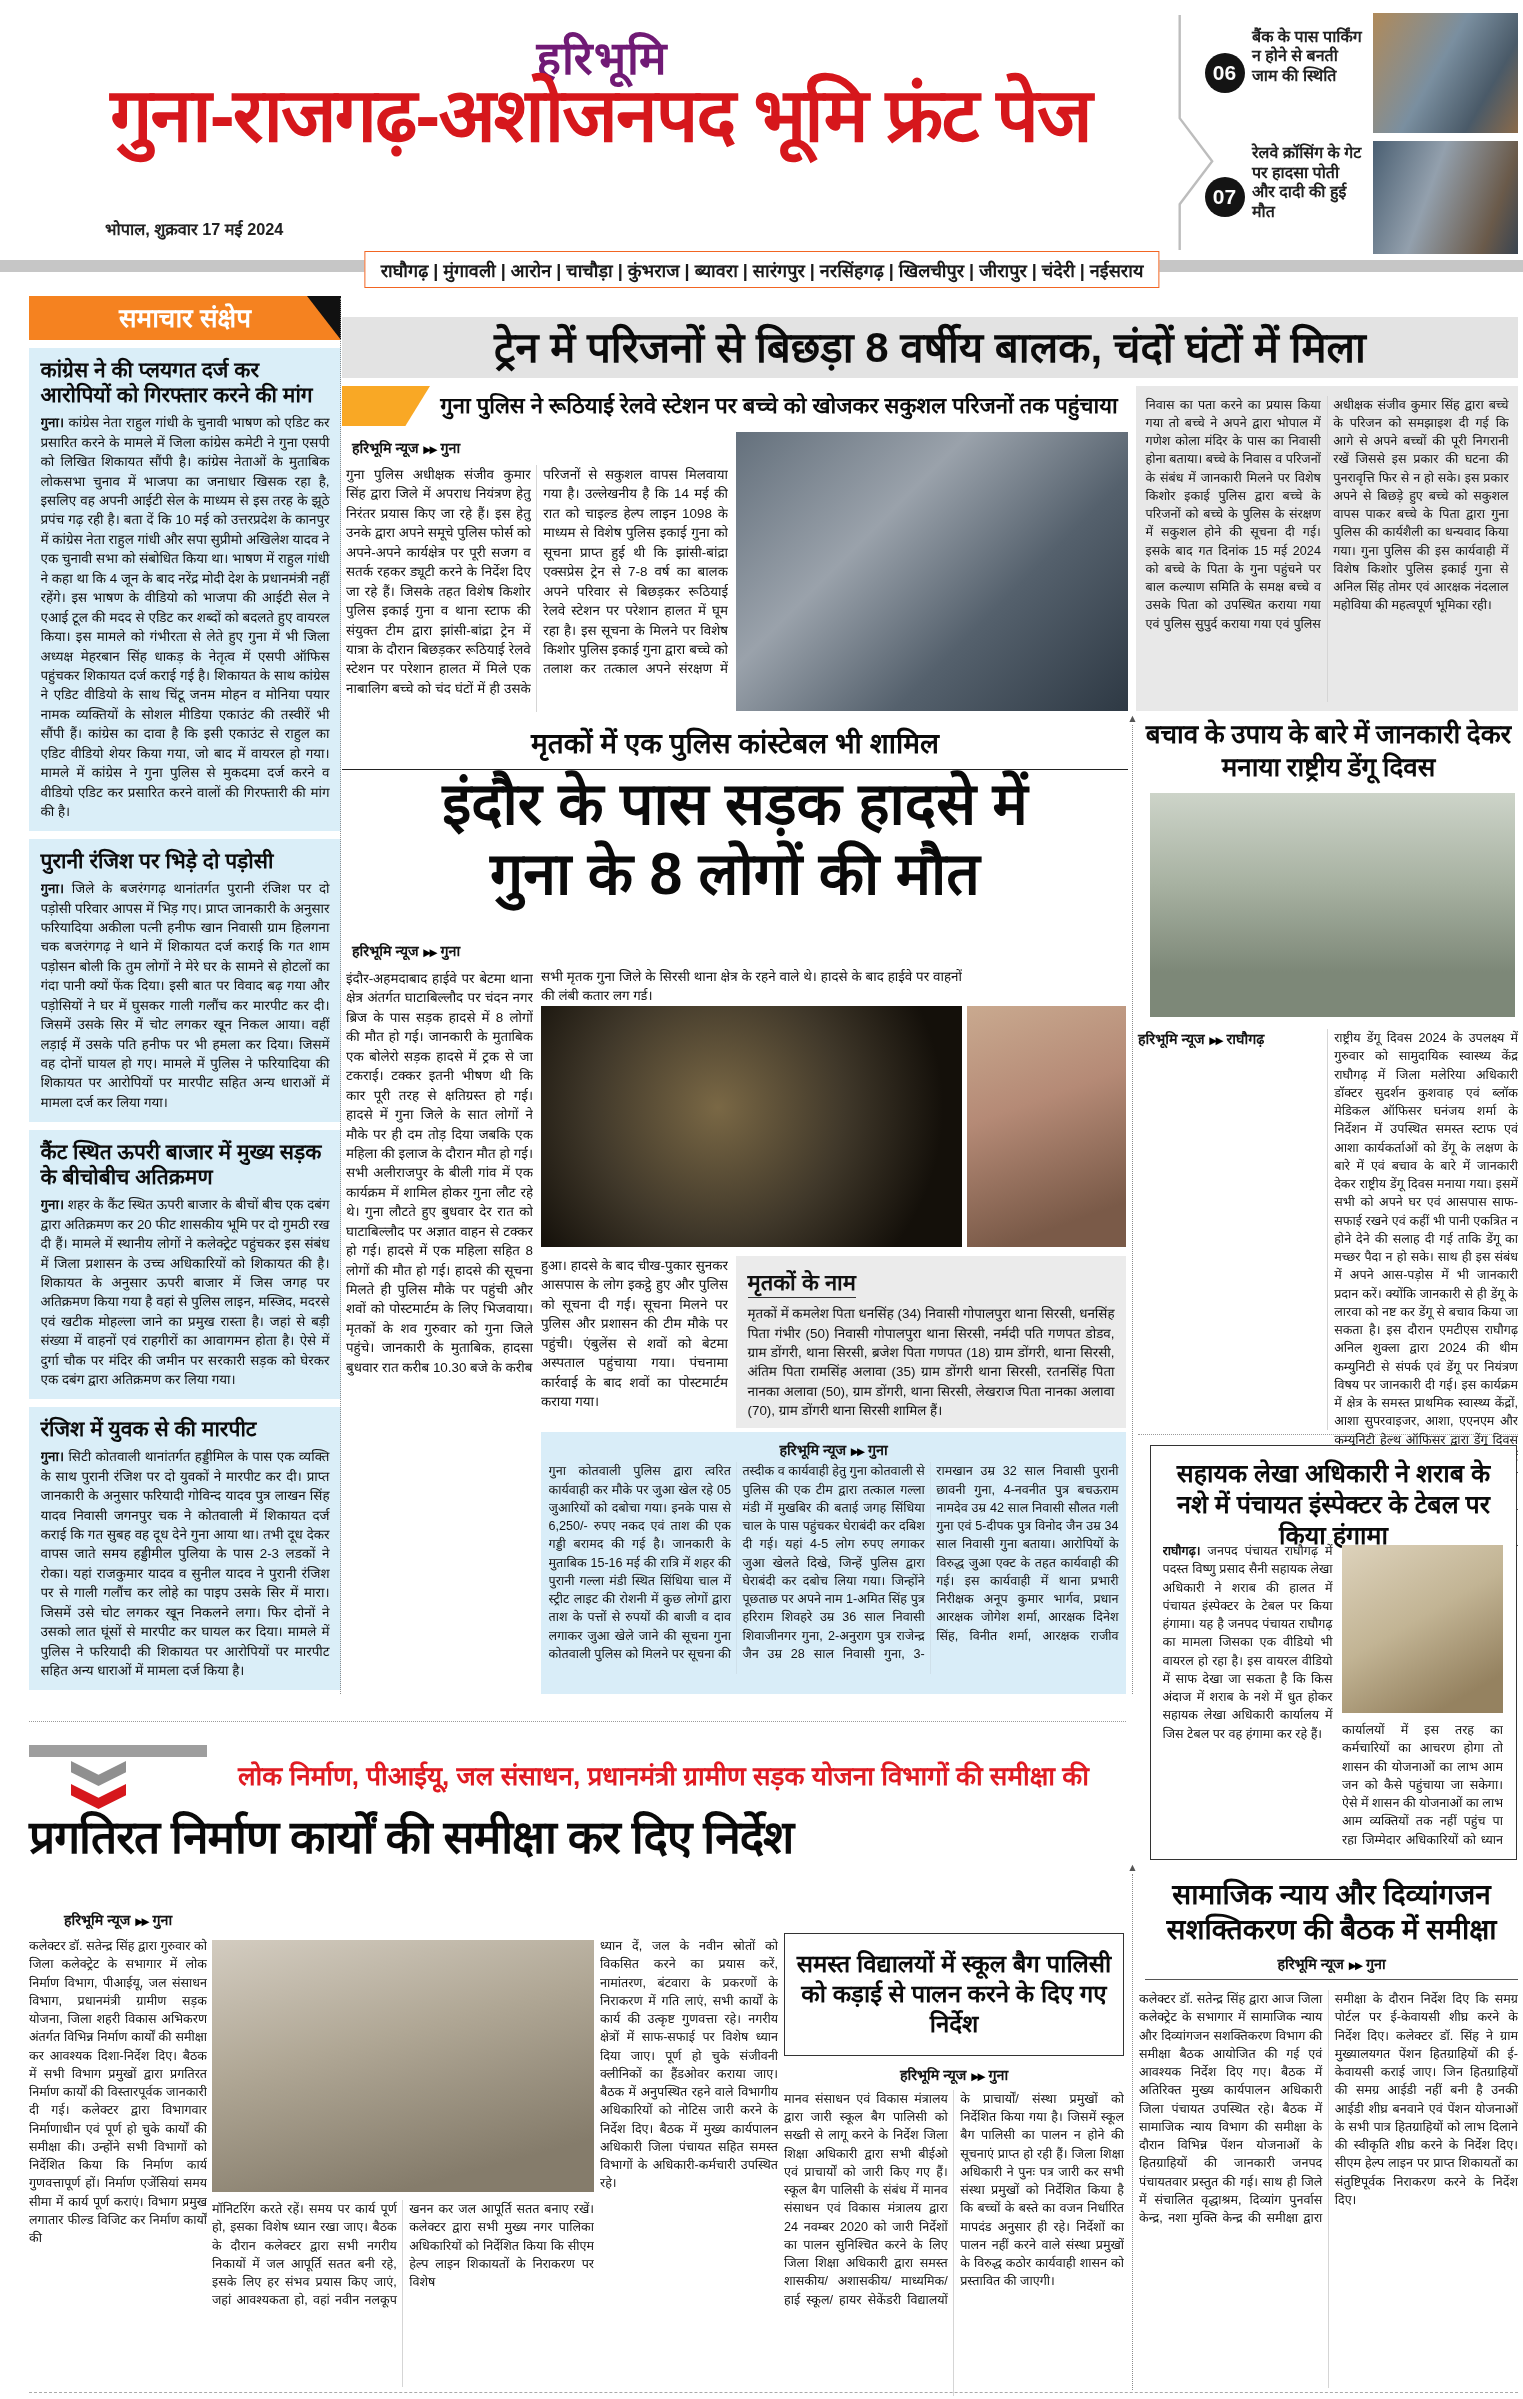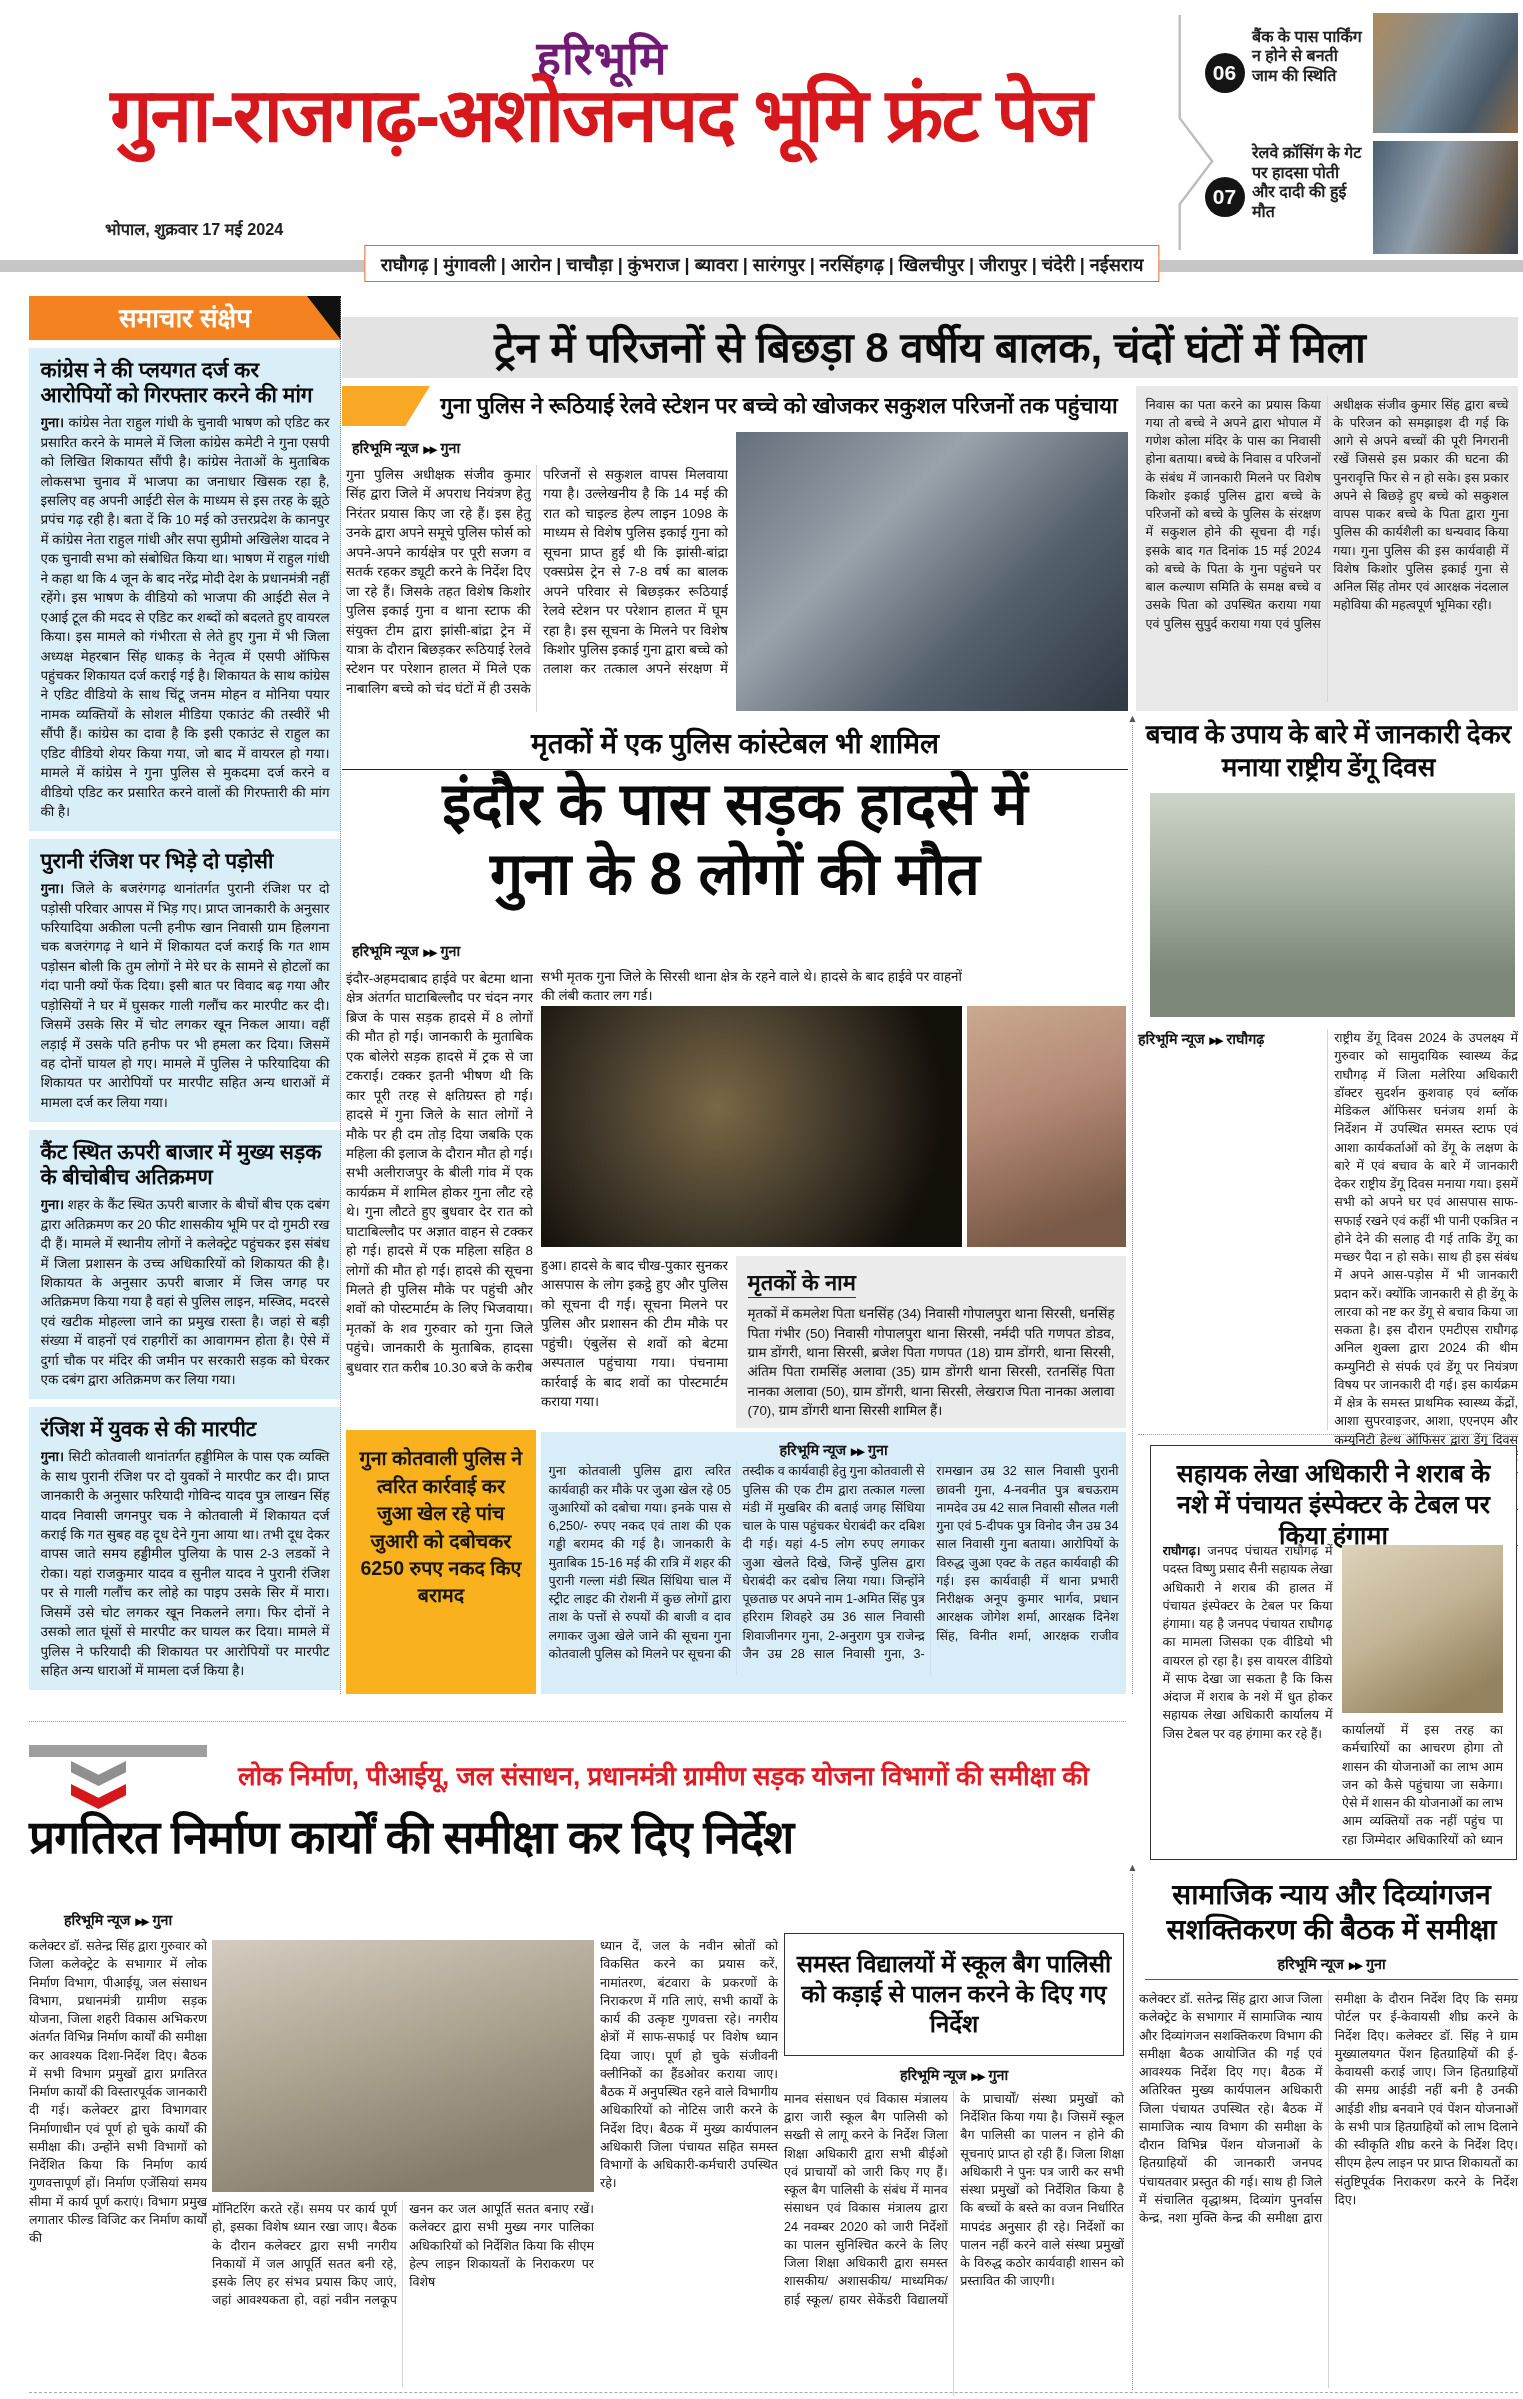--- a/index.html
+++ b/index.html
@@ -77,21 +77,21 @@
       <div class="abs photo" style="left:180px;top:0;width:145px;height:120px;background-image:linear-gradient(120deg,#b08a5a,#7a8fa0 45%,#4a5a68 75%,#8a6a4a);"></div>
     </div>
     <div class="abs" style="left:19px;top:128px;width:325px;height:113px;">
       <div class="abs promo-num" style="left:11.5px;top:36px;">07</div>
       <div class="abs promo-text" style="left:59px;top:1.9px;width:113px;">रेलवे क्रॉसिंग के गेट पर हादसा पोती और दादी की हुई मौत</div>
       <div class="abs photo" style="left:180px;top:0;width:145px;height:113px;background-image:linear-gradient(110deg,#4a5f72,#93a0ad 40%,#6a5a4a 80%,#3a4450);"></div>
     </div>
   </div>
 
   <div class="abs navbar" style="left:0;top:260px;width:1524px;"></div>
-  <div class="abs navbox" style="left:50%;top:245px;transform:translateX(-50%);">राघौगढ़ | मुंगावली | आरोन | चाचौड़ा | कुंभराज | ब्यावरा | सारंगपुर | नरसिंहगढ़ | खिलचीपुर | जीरापुर | चंदेरी | नईसराय</div>
+  <div class="abs navbox" style="left:50%;top:251px;transform:translateX(-50%);">राघौगढ़ | मुंगावली | आरोन | चाचौड़ा | कुंभराज | ब्यावरा | सारंगपुर | नरसिंहगढ़ | खिलचीपुर | जीरापुर | चंदेरी | नईसराय</div>
 
   <div class="abs" style="left:29px;top:296px;width:312px;height:1398px;overflow:hidden;">
     <div class="briefs-head">
       <span>समाचार संक्षेप</span>
       <span class="tri"></span>
     </div>
     <div class="brief">
       <h3>कांग्रेस ने की प्लयगत दर्ज कर आरोपियों को गिरफ्तार करने की मांग</h3>
       <p class="txt"><b class="lead-word">गुना।</b> <span>कांग्रेस नेता राहुल गांधी के चुनावी भाषण को एडिट कर प्रसारित करने के मामले में जिला कांग्रेस कमेटी ने गुना एसपी को लिखित शिकायत सौंपी है। कांग्रेस नेताओं के मुताबिक लोकसभा चुनाव में भाजपा का जनाधार खिसक रहा है, इसलिए वह अपनी आईटी सेल के माध्यम से इस तरह के झूठे प्रपंच गढ़ रही है। बता दें कि 10 मई को उत्तरप्रदेश के कानपुर में कांग्रेस नेता राहुल गांधी और सपा सुप्रीमो अखिलेश यादव ने एक चुनावी सभा को संबोधित किया था। भाषण में राहुल गांधी ने कहा था कि 4 जून के बाद नरेंद्र मोदी देश के प्रधानमंत्री नहीं रहेंगे। इस भाषण के वीडियो को भाजपा की आईटी सेल ने एआई टूल की मदद से एडिट कर शब्दों को बदलते हुए वायरल किया। इस मामले को गंभीरता से लेते हुए गुना में भी जिला अध्यक्ष मेहरबान सिंह धाकड़ के नेतृत्व में एसपी ऑफिस पहुंचकर शिकायत दर्ज कराई गई है। शिकायत के साथ कांग्रेस ने एडिट वीडियो के साथ चिंटू जनम मोहन व मोनिया पयार नामक व्यक्तियों के सोशल मीडिया एकाउंट की तस्वीरें भी सौंपी हैं। कांग्रेस का दावा है कि इसी एकाउंट से राहुल का एडिट वीडियो शेयर किया गया, जो बाद में वायरल हो गया। मामले में कांग्रेस ने गुना पुलिस से मुकदमा दर्ज करने व वीडियो एडिट कर प्रसारित करने वालों की गिरफ्तारी की मांग की है।</span></p>
     </div>
@@ -136,21 +136,20 @@
   <div class="abs txt" style="left:346px;top:969px;width:187px;height:453px;">इंदौर-अहमदाबाद हाईवे पर बेटमा थाना क्षेत्र अंतर्गत घाटाबिल्लौद पर चंदन नगर ब्रिज के पास सड़क हादसे में 8 लोगों की मौत हो गई। जानकारी के मुताबिक एक बोलेरो सड़क हादसे में ट्रक से जा टकराई। टक्कर इतनी भीषण थी कि कार पूरी तरह से क्षतिग्रस्त हो गई। हादसे में गुना जिले के सात लोगों ने मौके पर ही दम तोड़ दिया जबकि एक महिला की इलाज के दौरान मौत हो गई। सभी अलीराजपुर के बीली गांव में एक कार्यक्रम में शामिल होकर गुना लौट रहे थे। गुना लौटते हुए बुधवार देर रात को घाटाबिल्लौद पर अज्ञात वाहन से टक्कर हो गई। हादसे में एक महिला सहित 8 लोगों की मौत हो गई। हादसे की सूचना मिलते ही पुलिस मौके पर पहुंची और शवों को पोस्टमार्टम के लिए भिजवाया। मृतकों के शव गुरुवार को गुना जिले पहुंचे। जानकारी के मुताबिक, हादसा बुधवार रात करीब 10.30 बजे के करीब</div>
   <div class="abs txt" style="left:541px;top:967px;width:421px;height:32.5px;">सभी मृतक गुना जिले के सिरसी थाना क्षेत्र के रहने वाले थे। हादसे के बाद हाईवे पर वाहनों की लंबी कतार लग गई।</div>
   <div class="abs photo" style="left:541px;top:1006px;width:421px;height:241px;background-image:radial-gradient(circle at 42% 42%,#7a6845,#40382a 45%,#14100a 80%);"></div>
   <div class="abs photo" style="left:967px;top:1006px;width:159px;height:241px;background-image:linear-gradient(160deg,#c9a98f,#b58a76 40%,#7a5a48 85%);"></div>
   <div class="abs txt" style="left:541px;top:1256px;width:187px;height:170px;">हुआ। हादसे के बाद चीख-पुकार सुनकर आसपास के लोग इकट्ठे हुए और पुलिस को सूचना दी गई। सूचना मिलने पर पुलिस और प्रशासन की टीम मौके पर पहुंची। एंबुलेंस से शवों को बेटमा अस्पताल पहुंचाया गया। पंचनामा कार्रवाई के बाद शवों का पोस्टमार्टम कराया गया।</div>
   <div class="abs victims" style="left:736px;top:1256px;width:367px;height:153px;">
     <h4>मृतकों के नाम</h4>
     <p>मृतकों में कमलेश पिता धनसिंह (34) निवासी गोपालपुरा थाना सिरसी, धनसिंह पिता गंभीर (50) निवासी गोपालपुरा थाना सिरसी, नर्मदी पति गणपत डोडव, ग्राम डोंगरी, थाना सिरसी, ब्रजेश पिता गणपत (18) ग्राम डोंगरी, थाना सिरसी, अंतिम पिता रामसिंह अलावा (35) ग्राम डोंगरी थाना सिरसी, रतनसिंह पिता नानका अलावा (50), ग्राम डोंगरी, थाना सिरसी, लेखराज पिता नानका अलावा (70), ग्राम डोंगरी थाना सिरसी शामिल हैं।</p>
   </div>
 
-  <div class="abs orangebox" style="left:346px;top:1430px;width:163px;height:233px;">गुना कोतवाली पुलिस ने त्वरित कार्रवाई कर जुआ खेल रहे पांच जुआरी को दबोचकर 6250 रुपए नकद किए बरामद</div>
   <div class="abs bluebox" style="left:541px;top:1432px;width:570px;height:247px;">
     <div class="byline" style="text-align:center;margin-bottom:3.8px;">
       <span>हरिभूमि न्यूज</span><span class="byicon">▶▶</span><span>गुना</span>
     </div>
     <div class="txt13 cols3" style="height:212px;">गुना कोतवाली पुलिस द्वारा त्वरित कार्यवाही कर मौके पर जुआ खेल रहे 05 जुआरियों को दबोचा गया। इनके पास से 6,250/- रुपए नकद एवं ताश की एक गड्डी बरामद की गई है। जानकारी के मुताबिक 15-16 मई की रात्रि में शहर की पुरानी गल्ला मंडी स्थित सिंधिया चाल में स्ट्रीट लाइट की रोशनी में कुछ लोगों द्वारा ताश के पत्तों से रुपयों की बाजी व दाव लगाकर जुआ खेले जाने की सूचना गुना कोतवाली पुलिस को मिलने पर सूचना की तस्दीक व कार्यवाही हेतु गुना कोतवाली से पुलिस की एक टीम द्वारा तत्काल गल्ला मंडी में मुखबिर की बताई जगह सिंधिया चाल के पास पहुंचकर घेराबंदी कर दबिश दी गई। यहां 4-5 लोग रुपए लगाकर जुआ खेलते दिखे, जिन्हें पुलिस द्वारा घेराबंदी कर दबोच लिया गया। जिन्होंने पूछताछ पर अपने नाम 1-अमित सिंह पुत्र हरिराम शिवहरे उम्र 36 साल निवासी शिवाजीनगर गुना, 2-अनुराग पुत्र राजेन्द्र जैन उम्र 28 साल निवासी गुना, 3-रामखान उम्र 32 साल निवासी पुरानी छावनी गुना, 4-नवनीत पुत्र बचऊराम नामदेव उम्र 42 साल निवासी सौलत गली गुना एवं 5-दीपक पुत्र विनोद जैन उम्र 34 साल निवासी गुना बताया। आरोपियों के विरुद्ध जुआ एक्ट के तहत कार्यवाही की गई। इस कार्यवाही में थाना प्रभारी निरीक्षक अनूप कुमार भार्गव, प्रधान आरक्षक जोगेश शर्मा, आरक्षक दिनेश सिंह, विनीत शर्मा, आरक्षक राजीव रघुवंशी एवं आरक्षक नरेन्द्र रघुवंशी की सराहनीय भूमिका रही।</div>
   </div>
 
   <div class="abs vsep" style="left:1132px;top:725px;height:969px;">
       <span class="ar">▲</span>
     </div>

